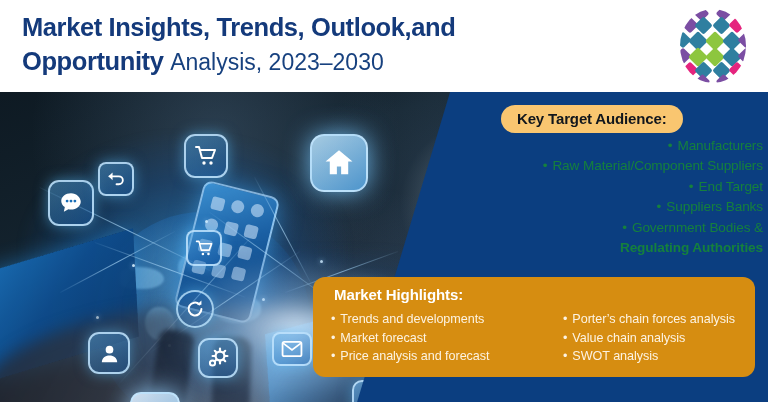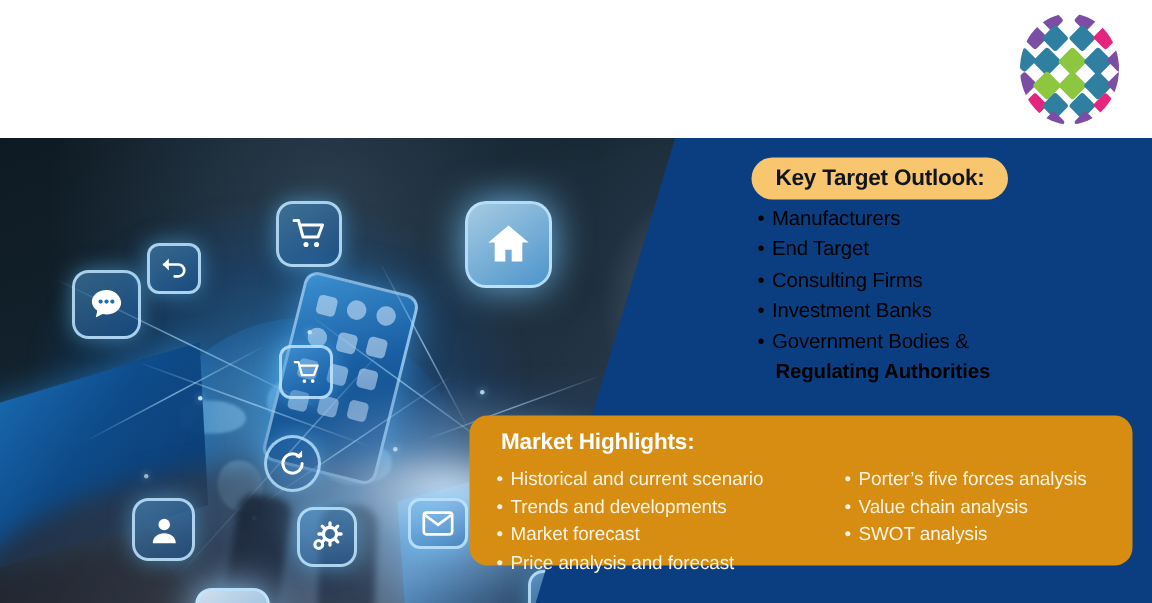--- a/index.html
+++ b/index.html
@@ -190,24 +190,25 @@
     font-size: 15px;
     font-weight: bold;
     letter-spacing: -0.15px;
     white-space: nowrap;
   }
   .kta-list {
     position: absolute;
     left: 505px;
     top: 136px;
     width: 258px;
-    color: #000000;
+    color: #15803d;
     font-size: 13.6px;
     line-height: 20.4px;
     letter-spacing: -0.1px;
+    text-align: right;
   }
   .kta-list .li {
     white-space: nowrap;
   }
   .kta-list .li .b { margin-right: 5px; }
   .kta-list .cont {
     padding-left: 12px;
     white-space: nowrap;
     font-weight: bold;
   }
@@ -242,20 +243,24 @@
   .mh-col.right { left: 250px; top: 33px; }
   .mh-col .li { white-space: nowrap; }
   .mh-col .li .b { margin-right: 5px; }
 </style>
 </head>
 <body>
 
 <div id="banner">
 
   <div class="header">
+    <div class="header-title-wrap">
+      <div class="title-line">Market Insights, Trends, Outlook,and</div>
+      <div class="title-line"><span>Opportunity</span> <span class="title-sub">Analysis, 2023–2030</span></div>
+    </div>
 
     <svg class="logo" viewBox="0 0 74 76">
       <defs>
         <clipPath id="sphereclip">
             <ellipse cx="37" cy="38" rx="33" ry="37"></ellipse>
           </clipPath>
       </defs>
       <g clip-path="url(#sphereclip)">
 
         <g fill="#7b4ea3">
@@ -422,41 +427,40 @@
       <svg width="26" height="26" viewBox="0 0 24 24">
           <circle cx="12" cy="12" r="9" fill="none" stroke="#fff" stroke-width="1.8"></circle>
           <ellipse cx="12" cy="12" rx="4" ry="9" fill="none" stroke="#fff" stroke-width="1.6"></ellipse>
           <path d="M3 12h18M4.6 7h14.8M4.6 17h14.8" stroke="#fff" stroke-width="1.4"></path>
         </svg>
     </div>
   </div>
 
   <div class="blue-panel"></div>
 
-  <div class="kta-badge">Key Target Outlook:</div>
+  <div class="kta-badge">Key Target Audience:</div>
 
   <div class="kta-list">
     <div class="li"><span class="b">•</span><span>Manufacturers</span></div>
+    <div class="li"><span class="b">•</span><span>Raw Material/Component Suppliers</span></div>
     <div class="li"><span class="b">•</span><span>End Target</span></div>
-    <div class="li"><span class="b">•</span><span>Consulting Firms</span></div>
-    <div class="li"><span class="b">•</span><span>Investment Banks</span></div>
+    <div class="li"><span class="b">•</span><span>Suppliers Banks</span></div>
     <div class="li"><span class="b">•</span><span>Government Bodies &amp;</span></div>
     <div class="cont">Regulating Authorities</div>
   </div>
 
   <div class="orange-panel">
     <div class="mh-title">Market Highlights:</div>
 
     <div class="mh-col left">
-      <div class="li"><span class="b">•</span><span>Historical and current scenario</span></div>
       <div class="li"><span class="b">•</span><span>Trends and developments</span></div>
       <div class="li"><span class="b">•</span><span>Market forecast</span></div>
       <div class="li"><span class="b">•</span><span>Price analysis and forecast</span></div>
     </div>
 
     <div class="mh-col right">
-      <div class="li"><span class="b">•</span><span>Porter’s five forces analysis</span></div>
+      <div class="li"><span class="b">•</span><span>Porter’s chain forces analysis</span></div>
       <div class="li"><span class="b">•</span><span>Value chain analysis</span></div>
       <div class="li"><span class="b">•</span><span>SWOT analysis</span></div>
     </div>
   </div>
 
 </div>
 
 </body></html>

